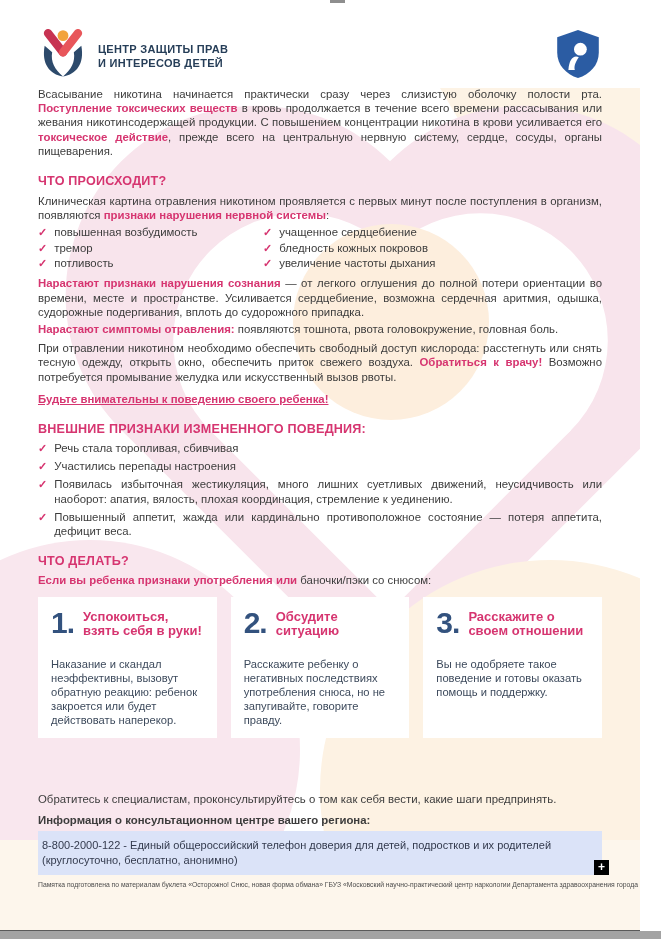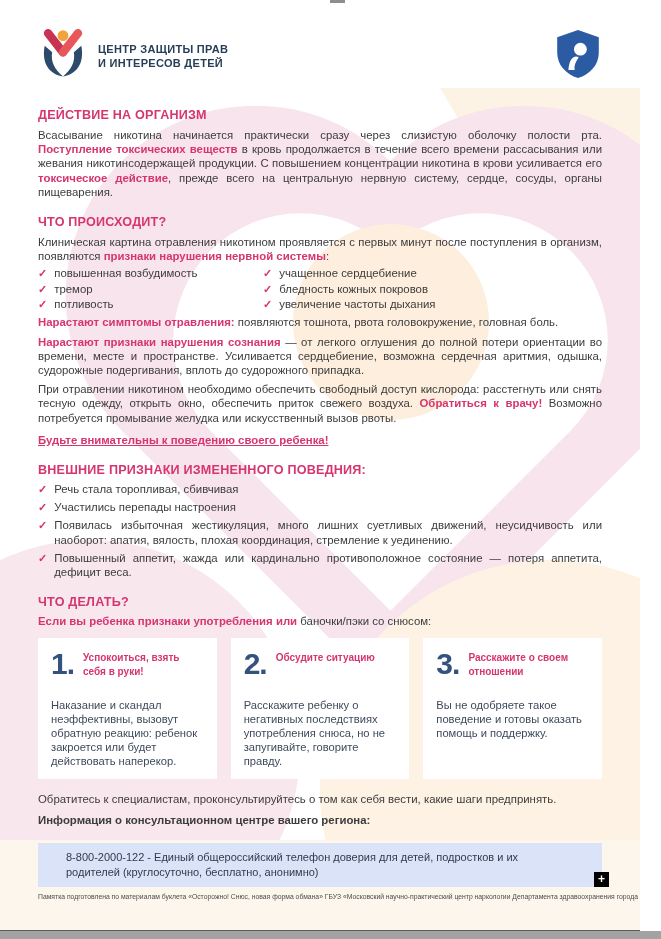--- a/index.html
+++ b/index.html
@@ -42,27 +42,27 @@
   .check-glyph{color:#d63570;font-weight:bold;margin-right:7px;font-size:11px;}
   .blist .check-item{margin-top:4px;line-height:14.2px;text-align:justify;}
   .blist .check-item span:last-child{flex:1;}
 
   .lead{font-size:11.4px;line-height:14.2px;margin-top:4px;color:#3c3c3c;}
 
   .steps{display:flex;gap:14px;margin-top:10px;}
   .step{background:#ffffff;width:185.6px;box-sizing:border-box;padding:11px 12px 11px 13px;}
   .step-head{display:flex;align-items:flex-start;}
   .step-num{font-size:30px;line-height:30px;font-weight:bold;color:#33527e;letter-spacing:-1px;}
-  .step-title{color:#d63570;font-weight:bold;font-size:10px;line-height:14px;margin-left:9px;padding-top:2px;}
+  .step-title{color:#d63570;font-weight:bold;font-size:13px;line-height:14px;margin-left:9px;padding-top:2px;}
   .step-text{margin-top:19px;font-size:11.2px;line-height:14px;color:#3d4a5c;}
 
   .bottom-zone{position:absolute;left:38px;right:38px;top:788px;z-index:3;}
   .help-p{font-size:11.4px;line-height:14.2px;color:#3c3c3c;margin-top:4px;}
   .info-label{font-size:11.4px;line-height:14.2px;color:#3c3c3c;font-weight:bold;margin-top:7px;}
-  .hotline-box{position:relative;margin-top:16px;background:#dbe3f8;padding:7px 28px;font-size:11px;line-height:15px;color:#333a4d;}
+  .hotline-box{position:relative;margin-top:4px;background:#dbe3f8;padding:7px 4px;font-size:11px;line-height:15px;color:#333a4d;}
   .plus-btn{position:absolute;right:-7px;bottom:0;width:15px;height:15px;background:#000;color:#fff;
     font-size:12px;line-height:15px;text-align:center;font-weight:bold;cursor:pointer;}
   .footnote{margin-top:5px;font-size:6.8px;line-height:9px;color:#4c4c4c;white-space:nowrap;}
 </style>
 </head>
 <body>
 
 <div class="page">
 
   <div class="bg shape-tr"></div>
@@ -95,21 +95,20 @@
         <span>
           <svg width="48" height="52" viewBox="0 0 60 64">
             <path d="M30 2 L56 11 V30 C56 46 45 57 30 62 C15 57 4 46 4 30 V11 Z" fill="#2b5ca3"></path>
             <circle cx="33" cy="26" r="8" fill="#ffffff"></circle>
             <path d="M18 52 C19 39 24 33 31 36 C26 43 25 48 26 52 Z" fill="#ffffff"></path>
           </svg>
         </span>
       </div>
     </div>
 
-    <div class="h first">ДЕЙСТВИЕ НА ОРГАНИЗМ</div>
     <p class="para"><span>Всасывание никотина начинается практически сразу через слизистую оболочку полости рта. </span><span class="hl">Поступление токсических веществ</span><span> в кровь продолжается в течение всего времени рассасывания или жевания никотинсодержащей продукции. С повышением концентрации никотина в крови усиливается его </span><span class="hl">токсическое действие</span><span>, прежде всего на центральную нервную систему, сердце, сосуды, органы пищеварения.</span></p>
 
     <div class="h">ЧТО ПРОИСХОДИТ?</div>
     <p class="para"><span>Клиническая картина отравления никотином проявляется с первых минут после поступления в организм, появляются </span><span class="hl">признаки нарушения нервной системы</span><span>:</span></p>
 
     <div class="checks">
       <div class="checks-col1">
         <div class="check-item">
             <span class="check-glyph">✓</span>
             <span>повышенная возбудимость</span>
@@ -132,22 +131,22 @@
             <span class="check-glyph">✓</span>
             <span>бледность кожных покровов</span>
           </div>
         <div class="check-item">
             <span class="check-glyph">✓</span>
             <span>увеличение частоты дыхания</span>
           </div>
       </div>
     </div>
 
+    <p class="para"><span class="hl">Нарастают признаки нарушения сознания</span><span> — от легкого оглушения до полной потери ориентации во времени, месте и пространстве. Усиливается сердцебиение, возможна сердечная аритмия, одышка, судорожные подергивания, вплоть до судорожного припадка.</span></p>
     <p class="para" style="margin-top:3px;"><span class="hl">Нарастают симптомы отравления:</span><span> появляются тошнота, рвота головокружение, головная боль.</span></p>
-    <p class="para"><span class="hl">Нарастают признаки нарушения сознания</span><span> — от легкого оглушения до полной потери ориентации во времени, месте и пространстве. Усиливается сердцебиение, возможна сердечная аритмия, одышка, судорожные подергивания, вплоть до судорожного припадка.</span></p>
 
     <p class="para"><span>При отравлении никотином необходимо обеспечить свободный доступ кислорода: расстегнуть или снять тесную одежду, открыть окно, обеспечить приток свежего воздуха. </span><span class="hl">Обратиться к врачу!</span><span> Возможно потребуется промывание желудка или искусственный вызов рвоты.</span></p>
     <p class="para hl" style="margin-top:8px;text-align:left;text-decoration:underline;">Будьте внимательны к поведению своего ребенка!</p>
 
     <div class="h">ВНЕШНИЕ ПРИЗНАКИ ИЗМЕНЕННОГО ПОВЕДНИЯ:</div>
     <div class="blist">
       <div class="check-item">
           <span class="check-glyph">✓</span>
           <span>Речь стала торопливая, сбивчивая</span>
         </div>

